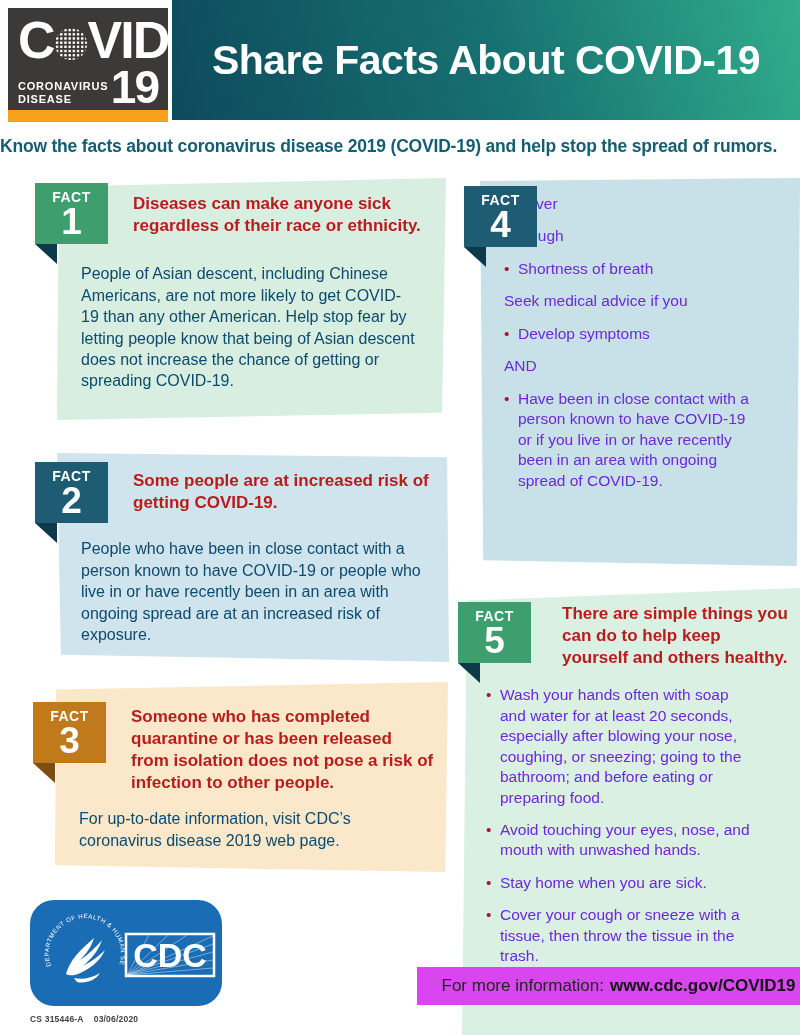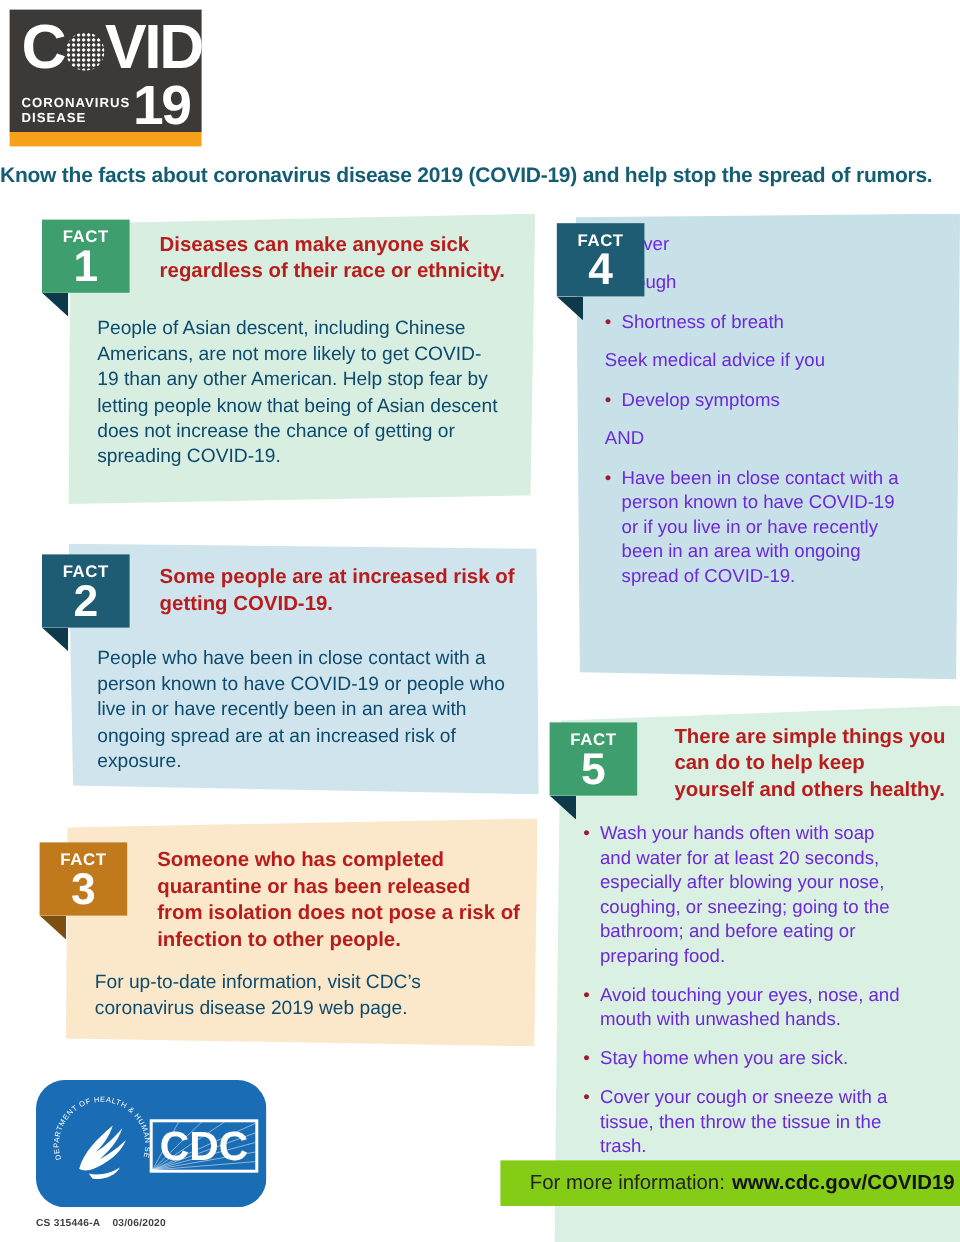--- a/index.html
+++ b/index.html
@@ -63,21 +63,21 @@
   .body-text{color:#0c4a6e;font-size:16px;line-height:1.34;}
   .card1 .body-text{margin:26px 30px 0 24px;}
   .card2 .body-text{margin:24px 26px 0 24px;}
   .card3 .body-text{margin:14px 30px 0 24px;}
   .items{margin:16px 42px 0 24px;}
   .item{display:flex;margin-bottom:12px;color:#6d28d9;font-size:15.5px;line-height:1.32;}
   .item .dot{color:#9e1b32;width:14px;flex:none;}
   .item .dot::before{content:"\2022";}
   .item.plain{display:block;}
   
-  .footer-bar{position:absolute;left:417px;top:967px;width:383px;height:38px;background:#84cc16;
+  .footer-bar{position:absolute;left:417px;top:967px;width:383px;height:38px;background:#d946ef;
     display:flex;align-items:center;justify-content:center;z-index:3;color:#232323;font-size:17px;padding-left:20px;}
   .footer-bar .pre{margin-right:6px;}
   .footer-bar .url{font-weight:bold;color:#141414;text-decoration:none;}
   
   .cdc-logo{position:absolute;left:30px;top:900px;width:192px;height:106px;}
   .doc-meta{position:absolute;left:30px;top:1014px;font-size:8.5px;color:#3f3f3f;font-weight:bold;letter-spacing:.2px;}
   .doc-meta span{margin-right:10px;}
 </style>
 </head>
 <body>
@@ -91,20 +91,23 @@
         <div class="lines">
           <div>CORONAVIRUS</div>
           <div>DISEASE</div>
         </div>
         <div class="nineteen">19</div>
       </div>
     </div>
     <div class="bar"></div>
   </div>
 
+  <div class="banner">
+    <h1>Share Facts About COVID-19</h1>
+  </div>
 
   <div class="intro">Know the facts about coronavirus disease 2019 (COVID-19) and help stop the spread of rumors.</div>
 
   <div class="card card1">
     <div class="bg bg-green1"></div>
     <div class="badge badge-green">
       <div class="flabel">FACT</div>
       <div class="fnum">1</div>
       <div class="fold fold-navy"></div>
     </div>

